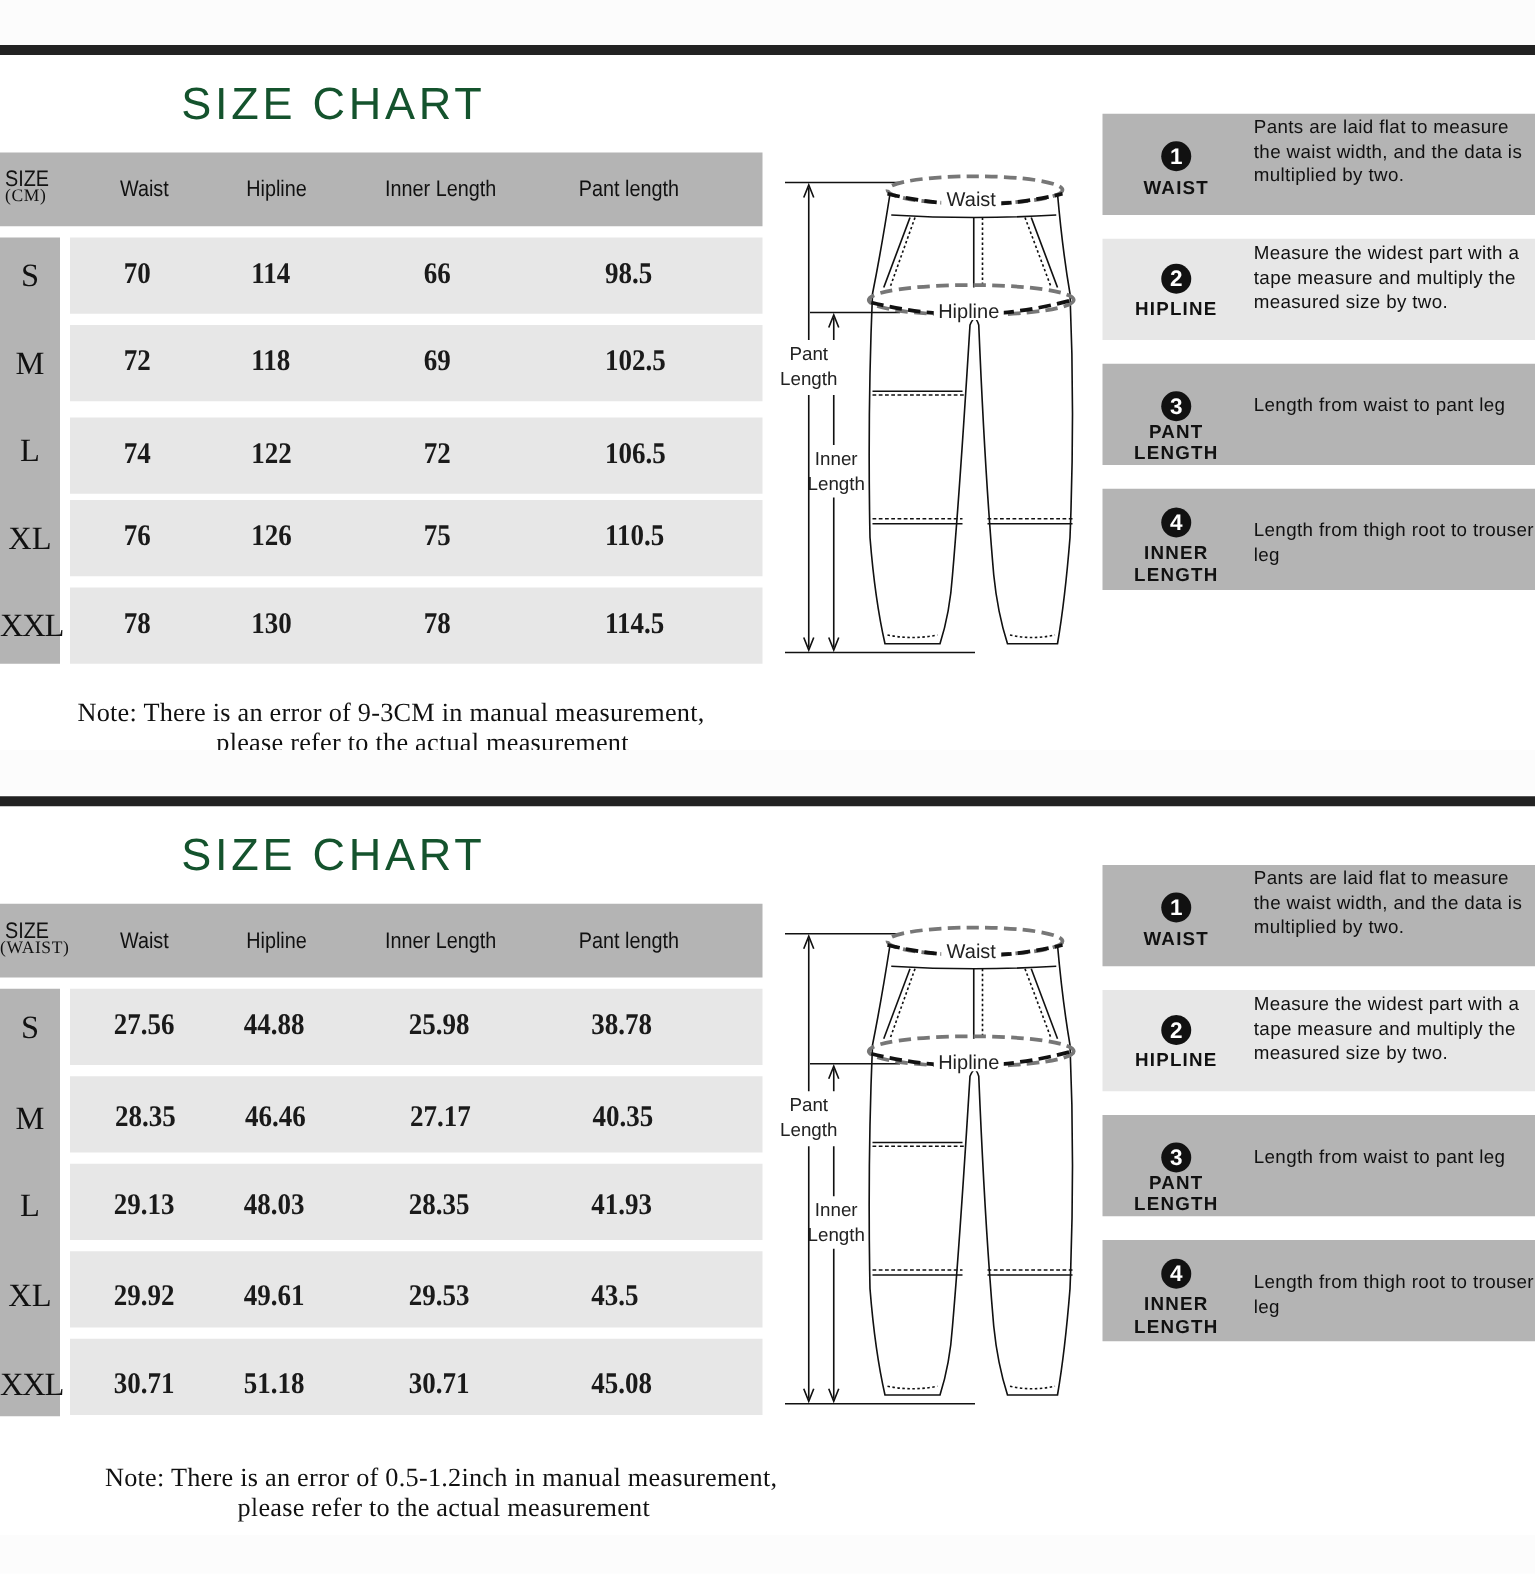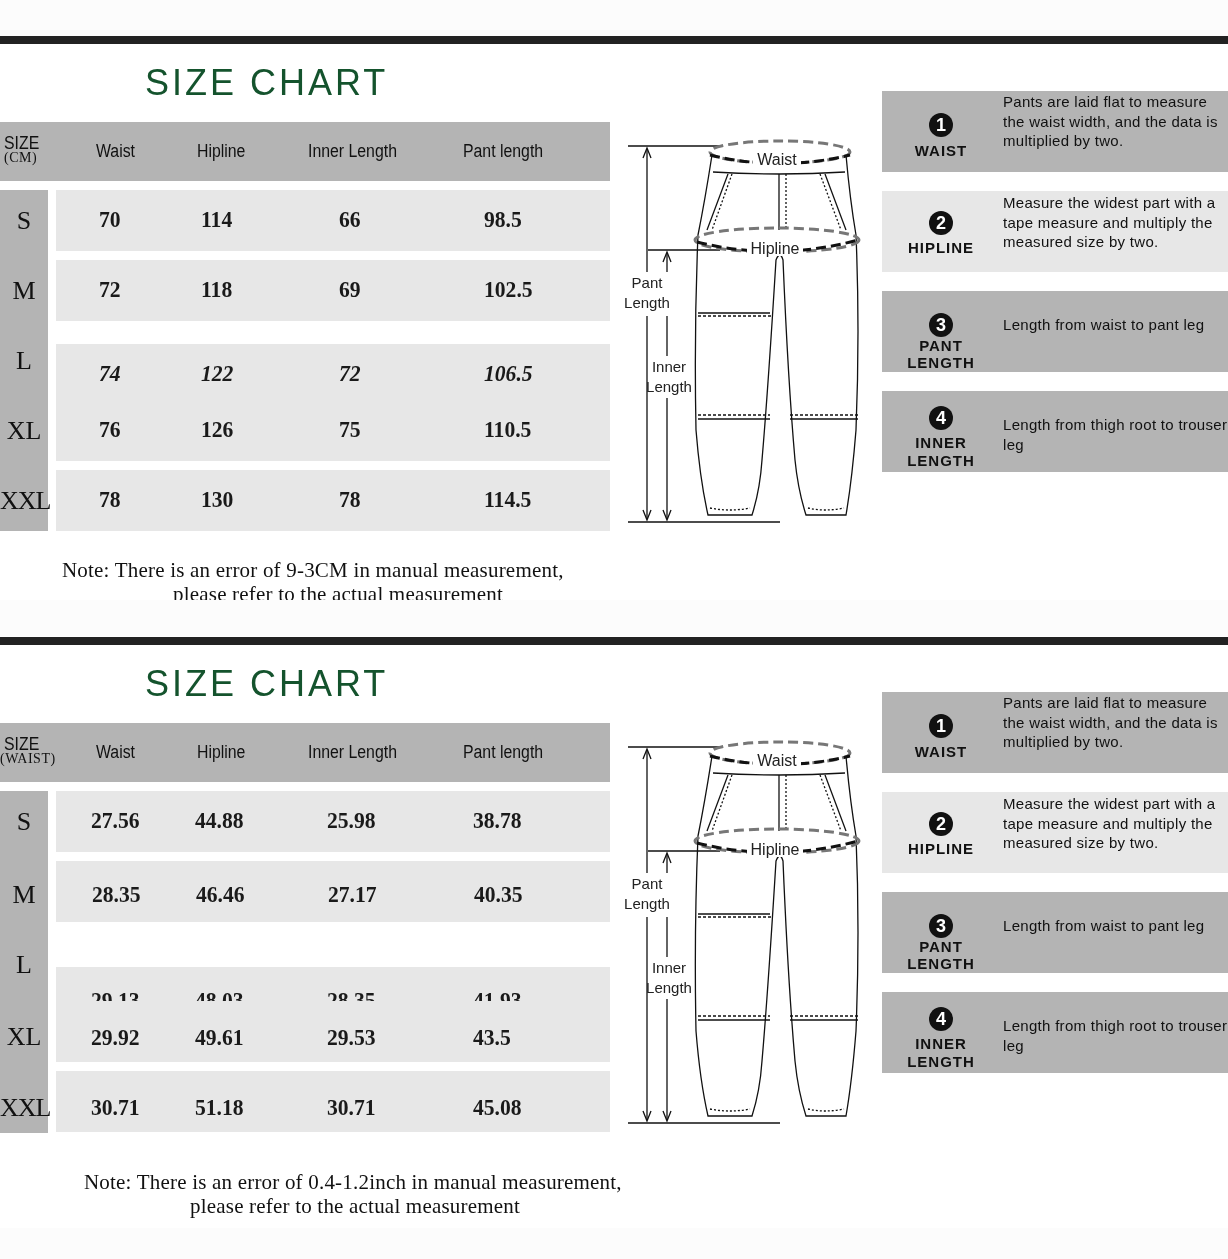--- a/index.html
+++ b/index.html
@@ -59,21 +59,21 @@
 
   <div class="sizelabel" style="top:260px;">M</div>
   <div class="row" style="top:260px;">
     <div class="cell" style="left:43px;">72</div>
     <div class="cell" style="left:145px;">118</div>
     <div class="cell" style="left:283px;">69</div>
     <div class="cell" style="left:428px;">102.5</div>
   </div>
 
   <div class="sizelabel" style="top:330px;">L</div>
-  <div class="row" style="top:344px;font-style:italic;">
+  <div class="row" style="top:334px;">
     <div class="cell" style="left:43px;">74</div>
     <div class="cell" style="left:145px;">122</div>
     <div class="cell" style="left:283px;">72</div>
     <div class="cell" style="left:428px;">106.5</div>
   </div>
 
   <div class="sizelabel" style="top:400px;">XL</div>
   <div class="row" style="top:400px;">
     <div class="cell" style="left:43px;">76</div>
     <div class="cell" style="left:145px;">126</div>
@@ -197,21 +197,21 @@
 
   <div class="sizelabel" style="top:864px;">M</div>
   <div class="row" style="top:861px;">
     <div class="cell" style="left:36px; top:4px;">28.35</div>
     <div class="cell" style="left:140px; top:4px;">46.46</div>
     <div class="cell" style="left:272px; top:4px;">27.17</div>
     <div class="cell" style="left:418px; top:4px;">40.35</div>
   </div>
 
   <div class="sizelabel" style="top:934px;">L</div>
-  <div class="row" style="top:931px;margin-top:36px;">
+  <div class="row" style="top:931px;">
     <div class="cell" style="left:35px; top:4px;">29.13</div>
     <div class="cell" style="left:139px; top:4px;">48.03</div>
     <div class="cell" style="left:271px; top:4px;">28.35</div>
     <div class="cell" style="left:417px; top:4px;">41.93</div>
   </div>
 
   <div class="sizelabel" style="top:1006px;">XL</div>
   <div class="row" style="top:1001px;">
     <div class="cell" style="left:35px; top:7px;">29.92</div>
     <div class="cell" style="left:139px; top:7px;">49.61</div>
@@ -220,21 +220,21 @@
   </div>
 
   <div class="sizelabel" style="top:1077px; letter-spacing:-1px;">XXL</div>
   <div class="row" style="top:1071px;text-decoration:underline;">
     <div class="cell" style="left:35px; top:7px;">30.71</div>
     <div class="cell" style="left:139px; top:7px;">51.18</div>
     <div class="cell" style="left:271px; top:7px;">30.71</div>
     <div class="cell" style="left:417px; top:7px;">45.08</div>
   </div>
 
-  <div class="note" style="left:84px; top:1170px;">Note: There is an error of 0.4-1.2inch in manual measurement,</div>
+  <div class="note" style="left:84px; top:1170px;">Note: There is an error of 0.5-1.2inch in manual measurement,</div>
   <div class="note" style="left:190px; top:1194px;">please refer to the actual measurement</div>
 </div>
 
 <div class="fadeband" style="top:1228px; height:31px;"></div>
 
 <svg class="diagram" style="top:731px;" viewBox="0 0 250 400">
   <g fill="none" stroke="#111" stroke-width="1.3">
     <line x1="8" y1="16" x2="100" y2="16"></line>
     <line x1="8" y1="392" x2="160" y2="392"></line>
     <line x1="27" y1="20" x2="27" y2="388"></line>

